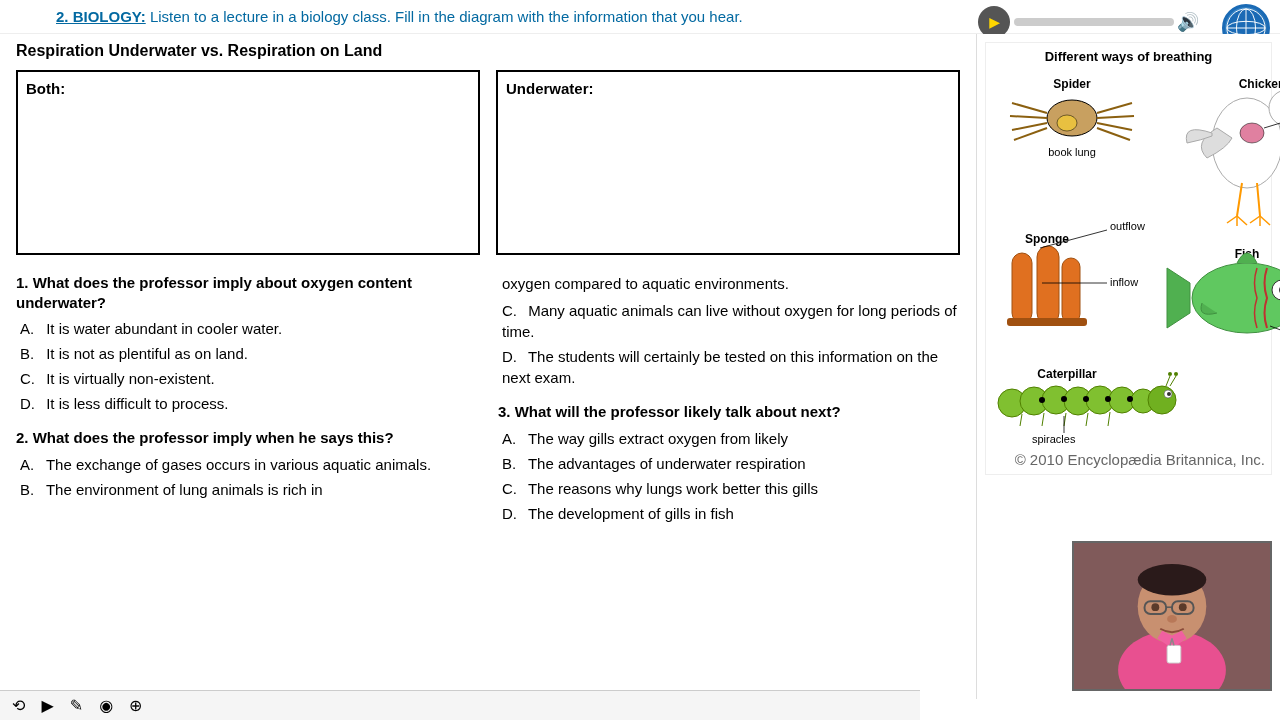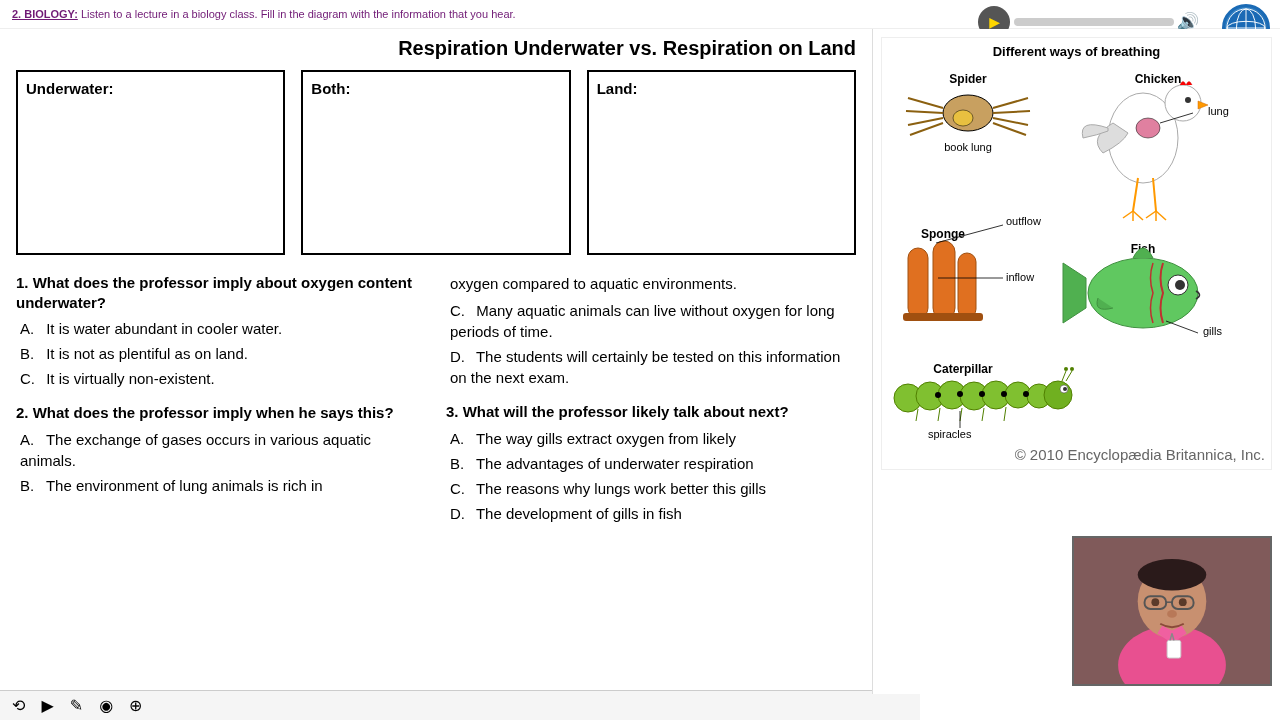--- a/index.html
+++ b/index.html
@@ -16,23 +16,24 @@
     
     .header-bar {
       background: #fff;
       padding: 8px 12px;
       display: flex;
       align-items: center;
       border-bottom: 1px solid #eee;
       position: relative;
     }
     .header-title {
-      font-size: 11px;
-      color: #701a75;
+      font-size: 15px;
+      color: #0369a1;
       flex: 1;
+      margin-left: 44px;
     }
     .header-title .biology-label {
       font-weight: bold;
       text-decoration: underline;
     }
     .audio-player {
       display: flex;
       align-items: center;
       gap: 4px;
       position: absolute;
@@ -93,23 +94,23 @@
     }
 
     
     .worksheet {
       flex: 1;
       padding: 8px 16px;
       overflow: hidden;
     }
 
     .worksheet-title {
-      text-align: right;
+      text-align: left;
       font-weight: bold;
-      font-size: 20px;
+      font-size: 16px;
       margin-bottom: 10px;
     }
 
     
     .diagram-row {
       display: flex;
       gap: 16px;
       margin-bottom: 18px;
     }
     .diagram-box {
@@ -149,21 +150,21 @@
       line-height: 1.4;
     }
     .answer-option .letter {
       display: inline-block;
       width: 22px;
       font-weight: normal;
     }
 
     
     .right-panel {
-      width: 408px;
+      width: 304px;
       background: #fff;
       border-left: 1px solid #ddd;
       padding: 8px;
       display: flex;
       flex-direction: column;
       position: relative;
     }
 
     .breathing-diagram {
       background: #fff;
@@ -247,47 +248,48 @@
   </div>
 </div>
 
 <div class="main-content">
 
   <div class="worksheet">
     <div class="worksheet-title">Respiration Underwater vs. Respiration on Land</div>
 
     <div class="diagram-row">
       <div class="diagram-box">
-        <span>Underwater:</span>
-      </div>
-      <div class="diagram-box">
         <span>Both:</span>
       </div>
       <div class="diagram-box">
-        <span>Land:</span>
+        <span>Underwater:</span>
       </div>
     </div>
 
     <div class="questions-area">
 
       <div class="questions-col">
 
         <div class="question-block">
           <div class="question-text">1. What does the professor imply about oxygen content underwater?</div>
           <div class="answer-option">
             <span class="letter">A.</span>
             <span>It is water abundant in cooler water.</span>
           </div>
           <div class="answer-option">
             <span class="letter">B.</span>
             <span>It is not as plentiful as on land.</span>
           </div>
           <div class="answer-option">
             <span class="letter">C.</span>
             <span>It is virtually non-existent.</span>
+          </div>
+          <div class="answer-option">
+            <span class="letter">D.</span>
+            <span>It is less difficult to process.</span>
           </div>
         </div>
 
         <div class="question-block">
           <div class="question-text">2. What does the professor imply when he says this?</div>
           <div class="answer-option">
             <span class="letter">A.</span>
             <span>The exchange of gases occurs in various aquatic animals.</span>
           </div>
           <div class="answer-option">

